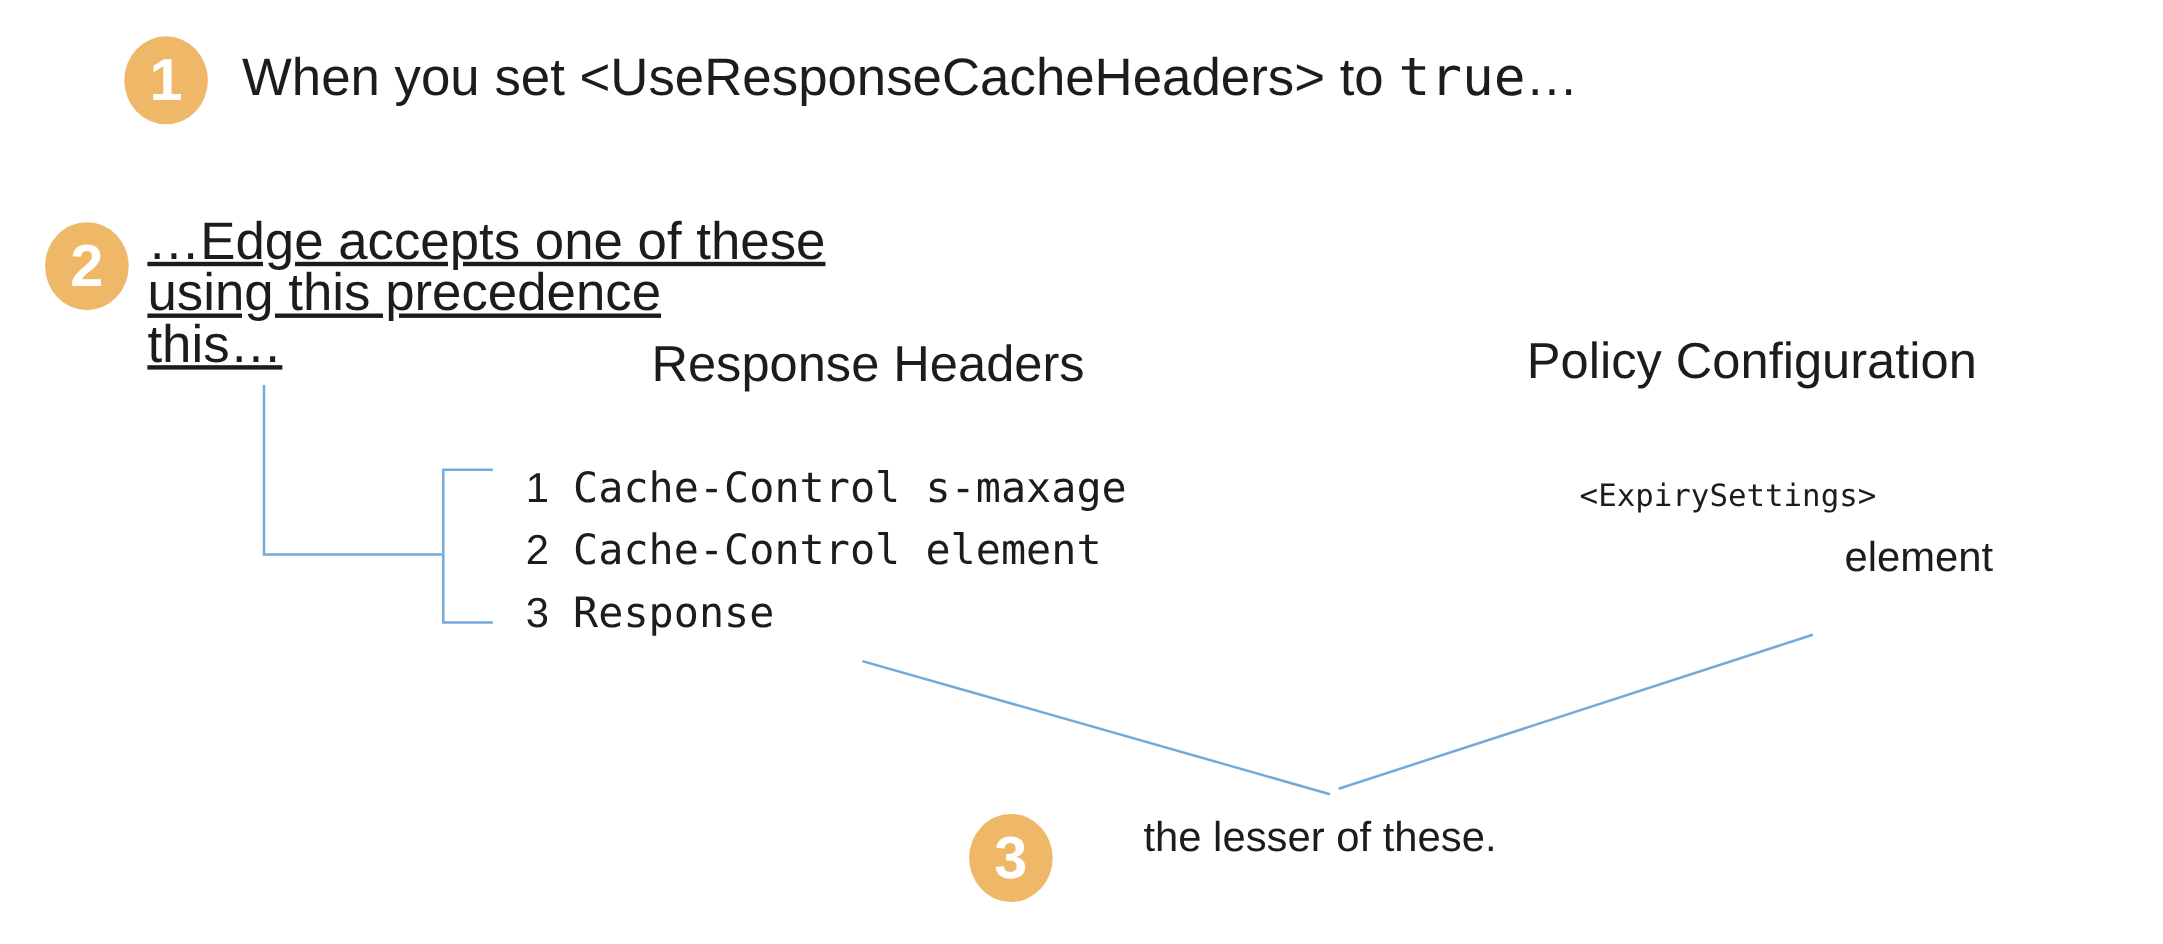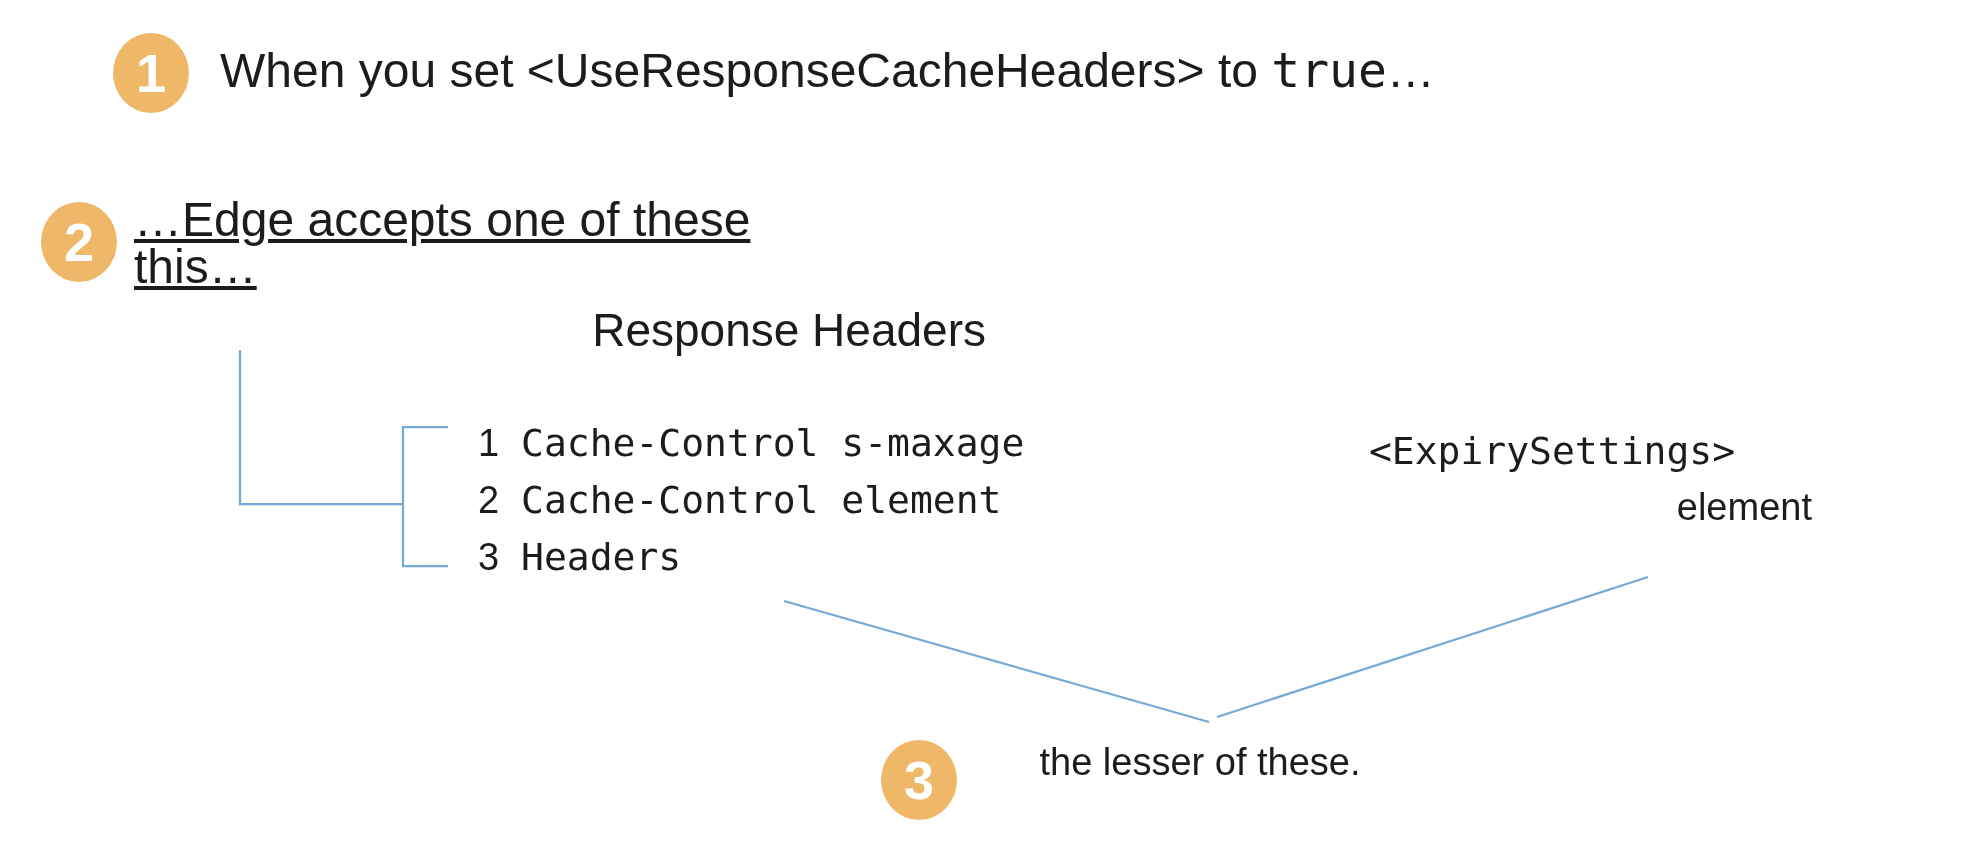--- a/index.html
+++ b/index.html
@@ -75,25 +75,25 @@
   }
   .code-list-row .num {
     min-width: 26px;
     font-family: "Liberation Sans", sans-serif;
   }
   .code-list-row .code {
     font-family: "DejaVu Sans Mono", monospace;
   }
   .expiry-code {
     position: absolute;
-    left: 1352px;
+    left: 1436px;
     top: 428px;
     width: 400px;
-    text-align: center;
-    font-size: 38px;
+    text-align: left;
+    font-size: 28px;
     line-height: 46px;
     white-space: nowrap;
   }
   .expiry-label {
     position: absolute;
     left: 1412px;
     top: 484px;
     width: 400px;
     text-align: right;
     font-size: 38px;
@@ -126,38 +126,40 @@
   </div>
   <div class="body-text" style="left:220px; top:47px;">
     <span>When you set &lt;UseResponseCacheHeaders&gt; to </span><span class="mono">true</span><span>…</span>
   </div>
 
   <div class="badge" style="left:41px; top:202px;">
     <span>2</span>
   </div>
   <div class="body-text" style="left:134px; top:196px;text-decoration:underline;">
     <div>…Edge accepts one of these</div>
+    <div>using this precedence</div>
     <div>this…</div>
   </div>
 
   <div class="heading" style="left:586px; top:304px;">Response Headers</div>
 
   <div class="code-list-row" style="top:420px;">
     <span class="num">1</span>
     <span class="code">Cache-Control s-maxage</span>
   </div>
   <div class="code-list-row" style="top:477px;">
     <span class="num">2</span>
     <span class="code">Cache-Control element</span>
   </div>
   <div class="code-list-row" style="top:534px;">
     <span class="num">3</span>
-    <span class="code">Headers</span>
+    <span class="code">Response</span>
   </div>
 
+  <div class="heading" style="left:1388px; top:302px;">Policy Configuration</div>
   <div class="expiry-code mono">&lt;ExpirySettings&gt;</div>
   <div class="expiry-label">element</div>
 
   <div class="badge" style="left:881px; top:740px;">
     <span>3</span>
   </div>
   <div class="step3-text">
     <div>the lesser of these.</div>
   </div>
 

